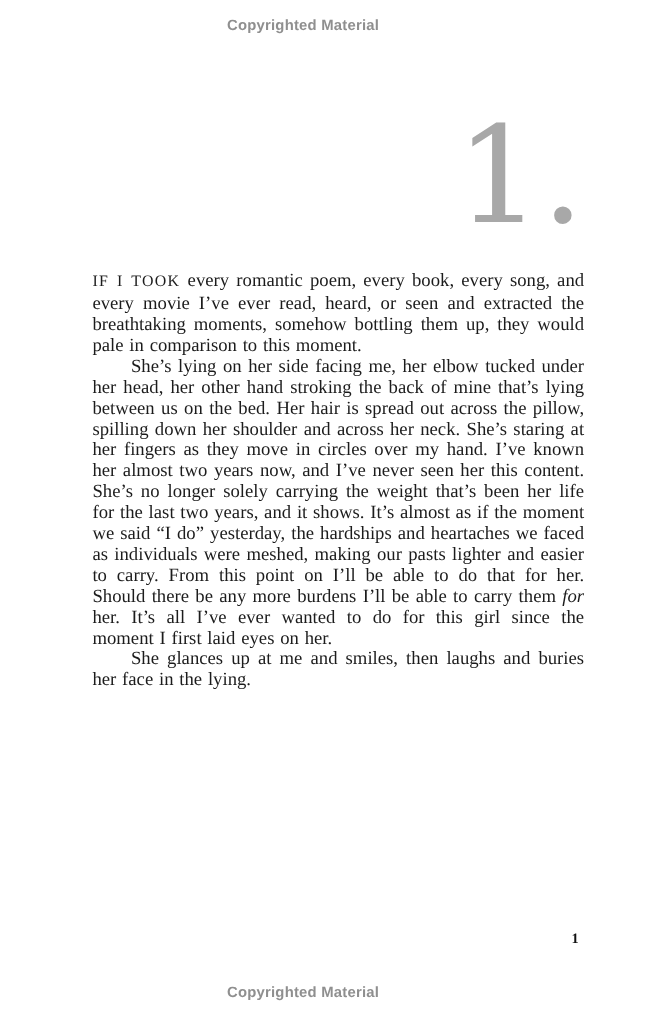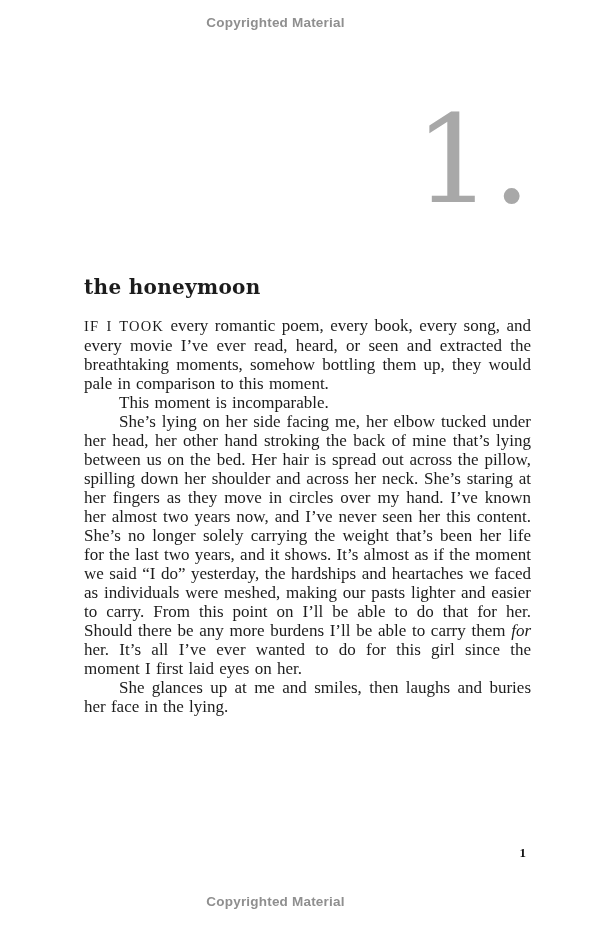--- a/index.html
+++ b/index.html
@@ -77,25 +77,23 @@
 </style>
 </head>
 <body>
 
 <div class="copyright top">Copyrighted Material</div>
 
 <div class="content">
 
   <div class="chapter-number">1.</div>
 
-  <h1 class="chapter-title">the honeymoon</h1>
 
   <p class="para first"><span class="lead-caps">IF I TOOK</span><span> every romantic poem, every book, every song, and every movie I’ve ever read, heard, or seen and extracted the breathtaking moments, somehow bottling them up, they would pale in comparison to this moment.</span></p>
 
-  <p class="para indent">This moment is incomparable.</p>
 
   <p class="para indent"><span>She’s lying on her side facing me, her elbow tucked under her head, her other hand stroking the back of mine that’s lying between us on the bed. Her hair is spread out across the pillow, spilling down her shoulder and across her neck. She’s staring at her fingers as they move in circles over my hand. I’ve known her almost two years now, and I’ve never seen her this content. She’s no longer solely carrying the weight that’s been her life for the last two years, and it shows. It’s almost as if the moment we said “I do” yesterday, the hardships and heartaches we faced as individuals were meshed, making our pasts lighter and easier to carry. From this point on I’ll be able to do that for her. Should there be any more burdens I’ll be able to carry them </span><em>for</em><span> her. It’s all I’ve ever wanted to do for this girl since the moment I first laid eyes on her.</span></p>
 
   <p class="para indent">She glances up at me and smiles, then laughs and buries her face in the lying.</p>
 
 </div>
 
 <div class="page-number">1</div>
 
 <div class="copyright bottom">Copyrighted Material</div>

